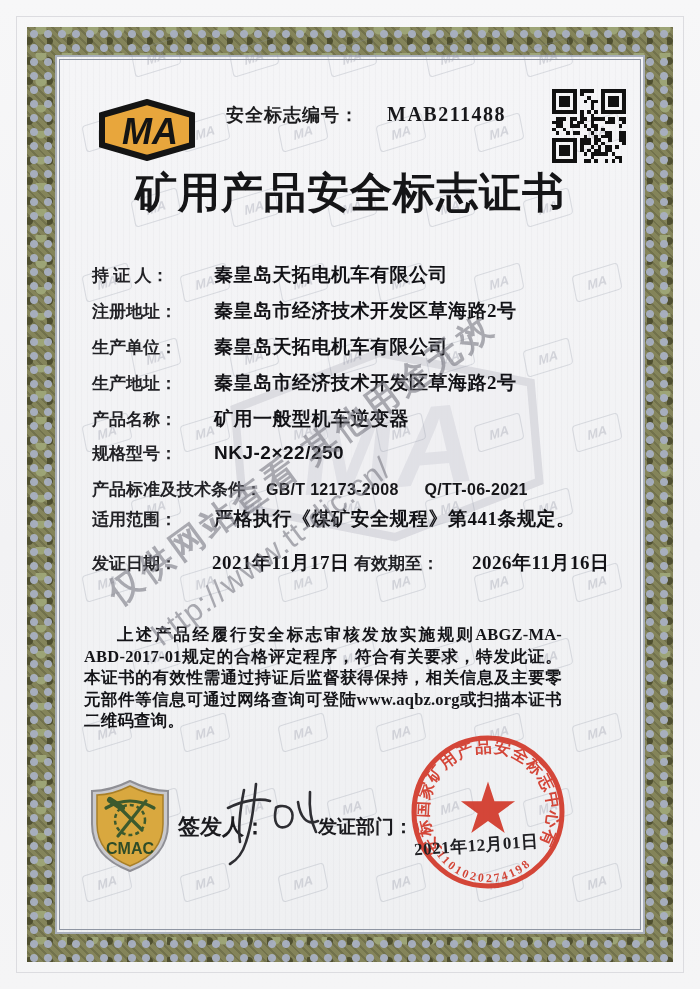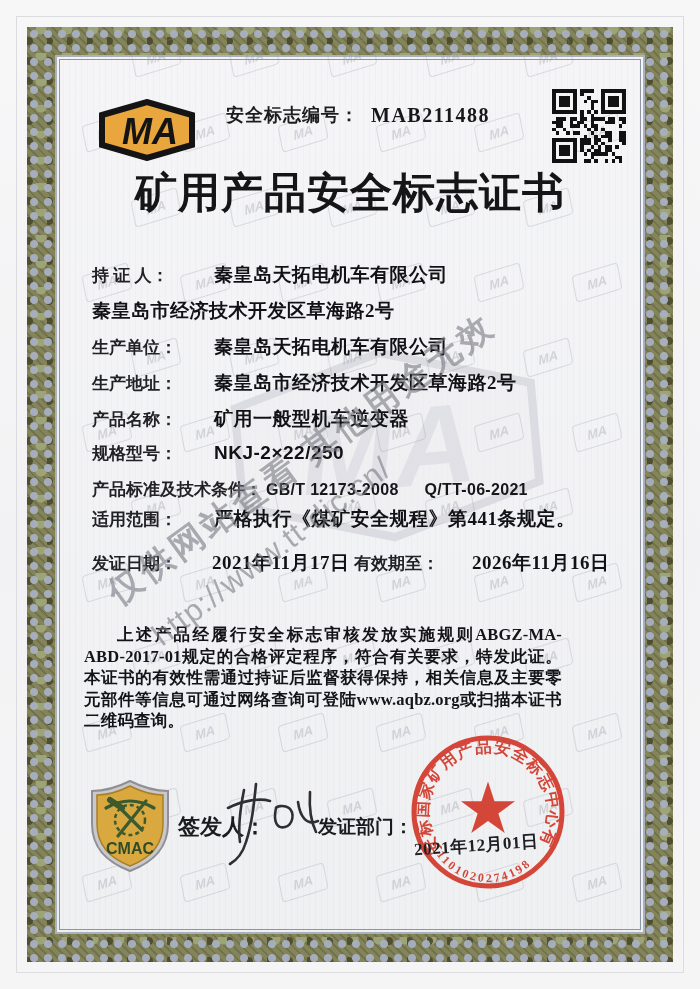--- a/index.html
+++ b/index.html
@@ -28,21 +28,21 @@
   .content{position:absolute;inset:0;z-index:3;}
   .wm-text-layer{position:absolute;inset:0;z-index:4;pointer-events:none;}
 
   .tile{position:absolute;width:46px;height:25px;border:1.5px solid rgba(145,150,165,.28);
         border-radius:4px;display:flex;align-items:center;justify-content:center;
         font:italic 800 13px "Liberation Sans",sans-serif;color:rgba(145,150,165,.33);
         transform:rotate(-17deg) skewX(-6deg);}
   .big-ma{position:absolute;left:212px;top:326px;transform:rotate(-5deg);opacity:.85;}
 
   .ma-logo{position:absolute;left:94px;top:99px;}
-  .num-row{position:absolute;left:226px;top:103px;display:flex;align-items:flex-end;gap:12px;}
+  .num-row{position:absolute;left:226px;top:103px;display:flex;align-items:flex-start;gap:28px;}
   .num-label{font-size:18px;font-weight:600;letter-spacing:1px;color:#1c1c1e;}
   .num-value{font-size:20px;font-weight:600;letter-spacing:1.5px;color:#17171a;}
   .qr{position:absolute;left:552px;top:89px;width:74px;height:74px;}
   .title{position:absolute;left:0;right:0;top:165px;text-align:center;
          font-size:42px;font-weight:800;letter-spacing:1px;color:#151517;}
 
   .frow{position:absolute;left:92px;display:flex;align-items:baseline;}
   .flabel{display:inline-block;width:122px;font-size:17px;font-weight:600;color:#222226;white-space:pre;}
   .fvalue{font-size:19px;font-weight:700;color:#121216;letter-spacing:.5px;}
   .lat{font-family:"Liberation Sans",sans-serif;font-weight:700;}
@@ -377,20 +377,21 @@
           <rect x="20" y="15" width="1" height="1" fill="#111"></rect>
         </svg></div>
 
     <div class="title">矿用产品安全标志证书</div>
 
     <div class="frow" style="top:262px">
       <span class="flabel">持 证 人：</span>
       <span class="fvalue">秦皇岛天拓电机车有限公司</span>
     </div>
     <div class="frow" style="top:298px">
+      <span class="flabel">注册地址：</span>
       <span class="fvalue">秦皇岛市经济技术开发区草海路2号</span>
     </div>
     <div class="frow" style="top:334px">
       <span class="flabel">生产单位：</span>
       <span class="fvalue">秦皇岛天拓电机车有限公司</span>
     </div>
     <div class="frow" style="top:370px">
       <span class="flabel">生产地址：</span>
       <span class="fvalue">秦皇岛市经济技术开发区草海路2号</span>
     </div>

